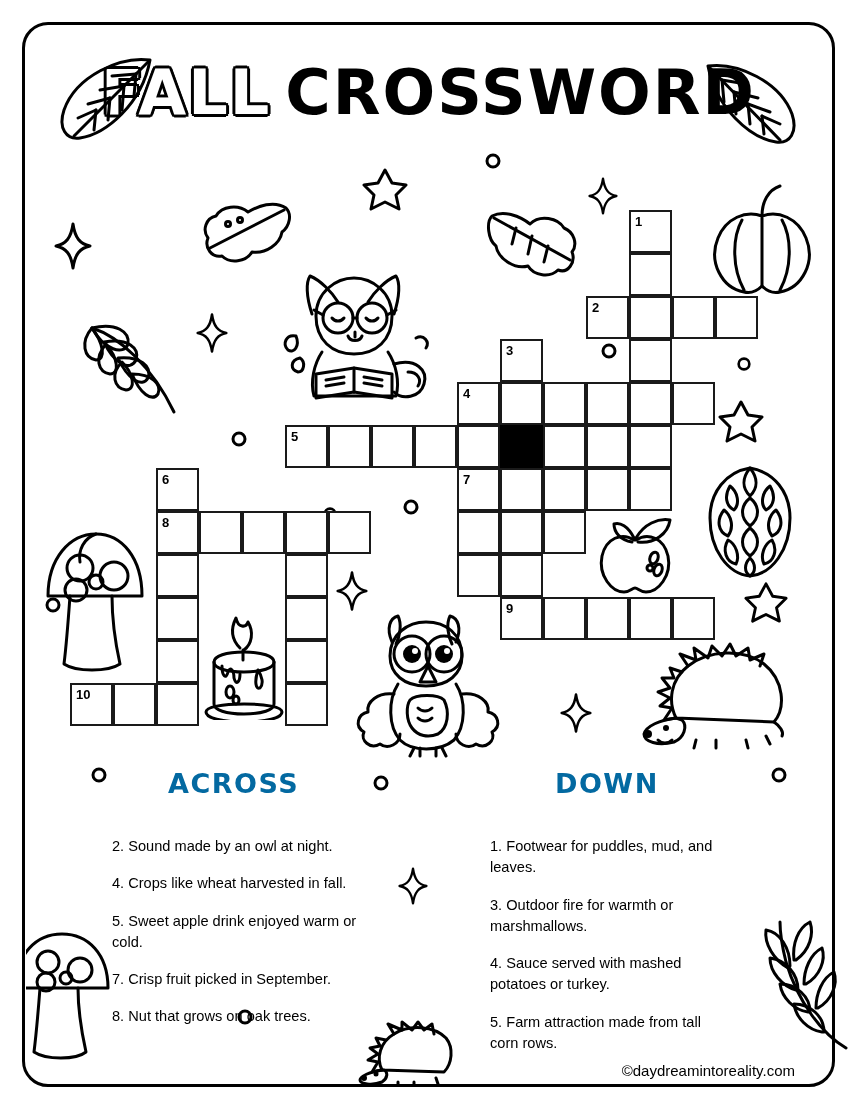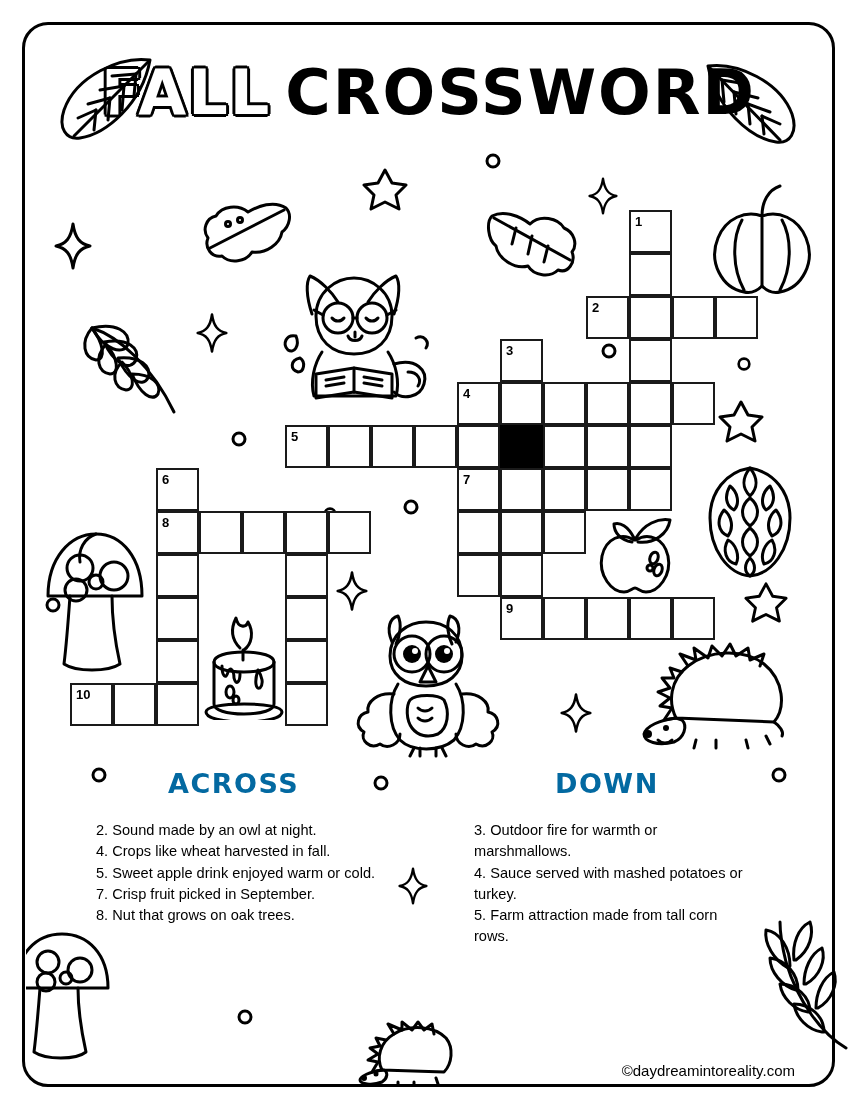--- a/index.html
+++ b/index.html
@@ -86,21 +86,21 @@
 
   .clue-list {
     position: absolute;
     font-family: "Liberation Sans", sans-serif;
     font-size: 14.6px;
     line-height: 1.46;
     color: #000;
   }
   #across-list { left: 96px; top: 820px; width: 280px; }
   #down-list   { left: 474px; top: 820px; width: 272px; }
-  .clue-list div { margin: 0; }
+  .clue-list div { margin: 16px; }
 
   
   #footer {
     position: absolute;
     right: 62px; top: 1062px;
     font-size: 15px;
     font-family: "Liberation Sans", sans-serif;
     color: #000;
     white-space: nowrap;
   }
@@ -469,18 +469,19 @@
 <div class="clue-list" id="across-list">
     <div>2. Sound made by an owl at night.</div>
     <div>4. Crops like wheat harvested in fall.</div>
     <div>5. Sweet apple drink enjoyed warm or cold.</div>
     <div>7. Crisp fruit picked in September.</div>
     <div>8. Nut that grows on oak trees.</div>
   </div>
 
 <div class="clue-head" id="down-head">DOWN</div>
 <div class="clue-list" id="down-list">
+    <div>1. Footwear for puddles, mud, and leaves.</div>
     <div>3. Outdoor fire for warmth or marshmallows.</div>
     <div>4. Sauce served with mashed potatoes or turkey.</div>
     <div>5. Farm attraction made from tall corn rows.</div>
   </div>
 
 <div id="footer">©daydreamintoreality.com</div>
 
 </body></html>

